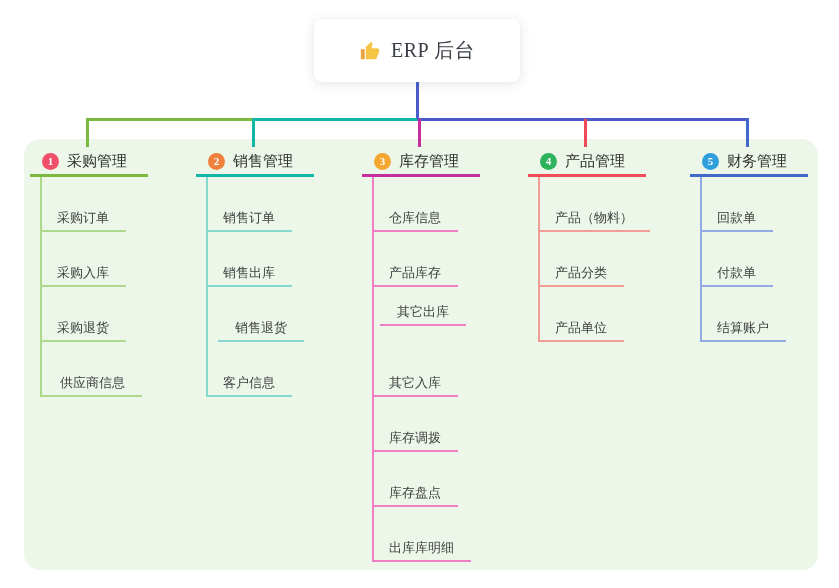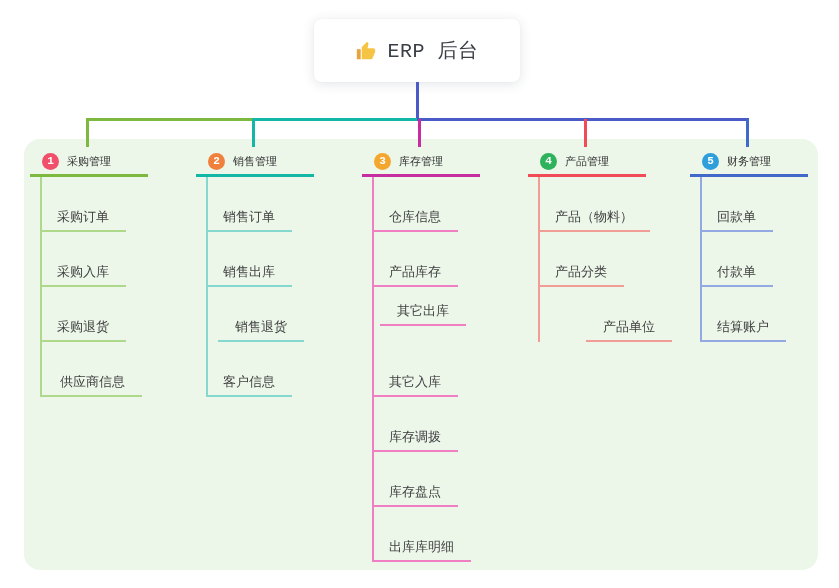--- a/index.html
+++ b/index.html
@@ -1,18 +1,18 @@
 <!DOCTYPE html>
 <html><head>
 <meta charset="utf-8">
 <style>
   html,body{margin:0;padding:0;background:#fff;}
   .canvas{
     position:relative;width:839px;height:588px;overflow:hidden;
-    font-family:Liberation Mono, monospace;background:#fff;
+    font-family:Liberation Serif, serif;background:#fff;
   }
   .panel{
     position:absolute;left:24px;top:139px;width:794px;height:431px;
     border-radius:16px;background:#ECF7EA;
   }
   .root-card{
     position:absolute;left:314px;top:19px;width:206px;height:63px;
     background:#fff;border-radius:7px;
     box-shadow:0 2px 12px rgba(60,70,90,.14), 0 0 1px rgba(0,0,0,.08);
     display:flex;align-items:center;justify-content:center;cursor:pointer;
@@ -21,21 +21,21 @@
   .root-label{font-size:20px;color:#3A3F47;font-weight:500;letter-spacing:.5px;}
   .hline,.vline{position:absolute;}
   .branch-title{
     position:absolute;height:26px;display:flex;align-items:center;cursor:pointer;
   }
   .badge{
     width:17px;height:17px;border-radius:50%;color:#fff;font-size:11px;
     font-weight:bold;display:flex;align-items:center;justify-content:center;
     flex:0 0 17px;
   }
-  .branch-label{margin-left:8px;font-size:11px;font-weight:500;color:#303030;white-space:nowrap;}
+  .branch-label{margin-left:8px;font-size:15px;font-weight:500;color:#303030;white-space:nowrap;}
   .child-item{
     position:absolute;height:24px;line-height:24px;padding:0 17px;
     font-size:13px;color:#3F3F3F;white-space:nowrap;cursor:pointer;
   }
 </style>
 </head>
 <body>
 
 <div class="canvas">
   <div class="panel"></div>
@@ -98,21 +98,21 @@
       <div class="child-item" style="left: 372px; top: 371px; border-bottom: 2px solid rgb(240, 126, 194);">其它入库</div>
       <div class="child-item" style="left: 372px; top: 426px; border-bottom: 2px solid rgb(240, 126, 194);">库存调拨</div>
       <div class="child-item" style="left: 372px; top: 481px; border-bottom: 2px solid rgb(240, 126, 194);">库存盘点</div>
       <div class="child-item" style="left: 372px; top: 536px; border-bottom: 2px solid rgb(240, 126, 194);">出库库明细</div>
       <div class="branch-title" style="left: 540px; top: 148px;">
         <span class="badge" style="background: rgb(46, 178, 92);">4</span>
         <span class="branch-label">产品管理</span>
       </div>
       <div class="child-item" style="left: 538px; top: 206px; border-bottom: 2px solid rgb(242, 156, 150);">产品（物料）</div>
       <div class="child-item" style="left: 538px; top: 261px; border-bottom: 2px solid rgb(242, 156, 150);">产品分类</div>
-      <div class="child-item" style="left: 538px; top: 316px; border-bottom: 2px solid rgb(242, 156, 150); margin-left: 48px;">产品单位</div>
+      <div class="child-item" style="left: 538px; top: 316px; border-bottom: 2px solid rgb(242, 156, 150);">产品单位</div>
       <div class="branch-title" style="left: 702px; top: 148px;">
         <span class="badge" style="background: rgb(47, 159, 219);">5</span>
         <span class="branch-label">财务管理</span>
       </div>
       <div class="child-item" style="left: 700px; top: 206px; border-bottom: 2px solid rgb(146, 169, 226);">回款单</div>
       <div class="child-item" style="left: 700px; top: 261px; border-bottom: 2px solid rgb(146, 169, 226);">付款单</div>
       <div class="child-item" style="left: 700px; top: 316px; border-bottom: 2px solid rgb(146, 169, 226);">结算账户</div>
     </div>
 </div>
 

